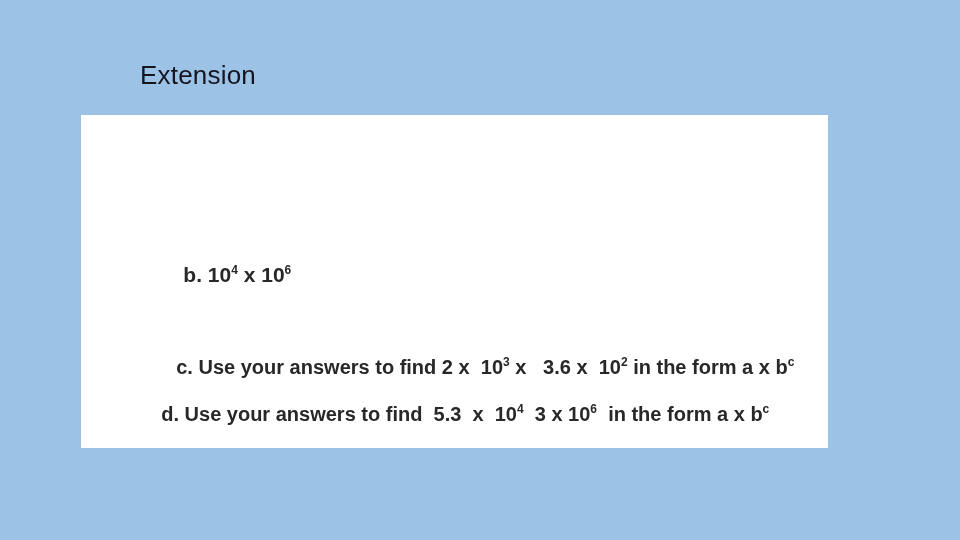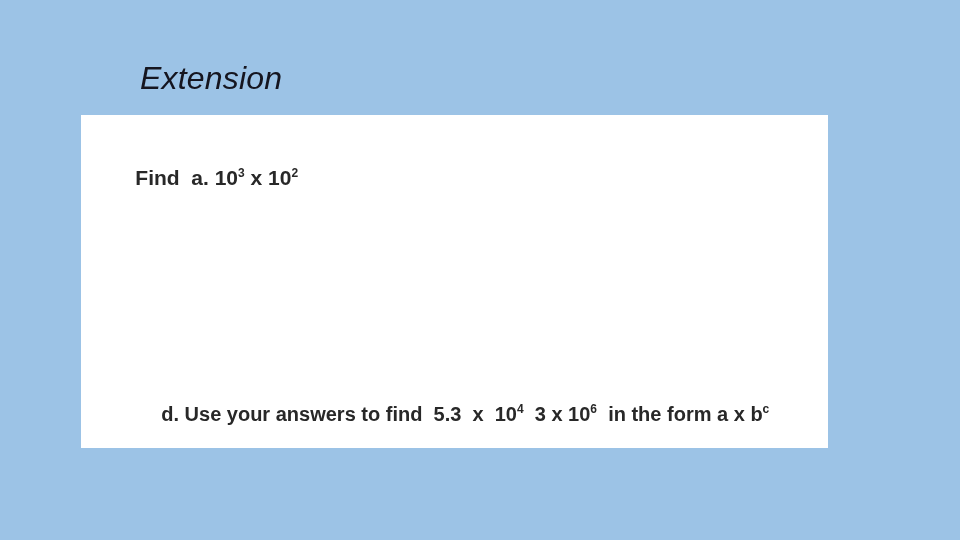--- a/index.html
+++ b/index.html
@@ -11,26 +11,25 @@
     height: 540px;
     position: relative;
     overflow: hidden;
     background: var(--background, #9CC3E6);
     font-family: "Liberation Sans", sans-serif;
   }
   .slide-title {
     position: absolute;
     left: 140px;
     top: 60px;
-    font-size: 32px;
+    font-size: 26px;
     font-weight: 400;
     color: var(--title_text, #15151F);
     letter-spacing: 0.2px;
     white-space: pre;
-    font-style: italic;
   }
   .content-box {
     position: absolute;
     left: 81px;
     top: 115px;
     width: 747px;
     height: 333px;
     background: var(--box, #FFFFFF);
   }
   .math-line {
@@ -49,23 +48,26 @@
     vertical-align: 8px;
   }
 </style>
 </head>
 <body style="--background: #9CC3E6; --box: #FFFFFF; --title_text: #15151F; --body_text: #282828;">
 
 <div class="slide-title">Extension</div>
 
 <div class="content-box">
 
-  <div class="math-line line-a">
-    <span>Find  a. 10</span><sup>3</sup><span> x 10</span><sup>2</sup>
+
+  <div class="math-line line-b">
+    <span>b. 10</span><sup>4</sup><span> x 10</span><sup>6</sup>
   </div>
 
-
+  <div class="math-line line-c">
+    <span>c. Use your answers to find 2 x  10</span><sup>3</sup><span> x   3.6 x  10</span><sup>2</sup><span> in the form a x b</span><sup>c</sup>
+  </div>
 
   <div class="math-line line-d">
     <span>d. Use your answers to find  5.3  x  10</span><sup>4</sup><span>  3 x 10</span><sup>6</sup><span>  in the form a x b</span><sup>c</sup>
   </div>
 
 </div>
 
 </body></html>

